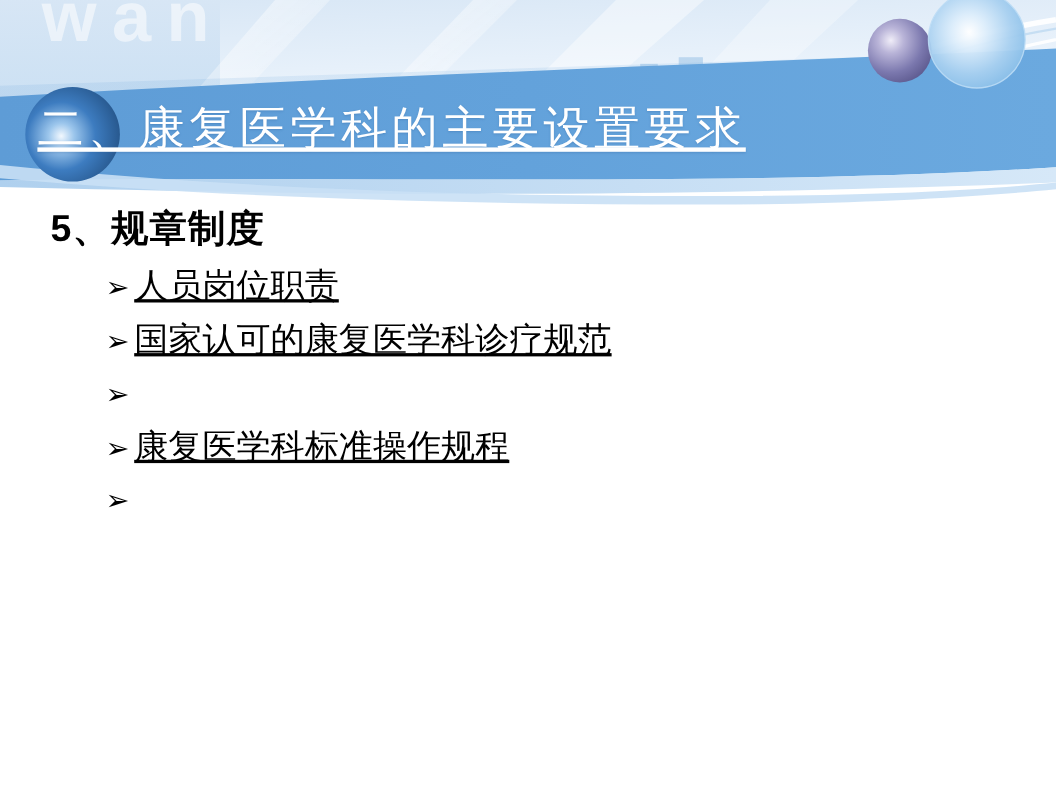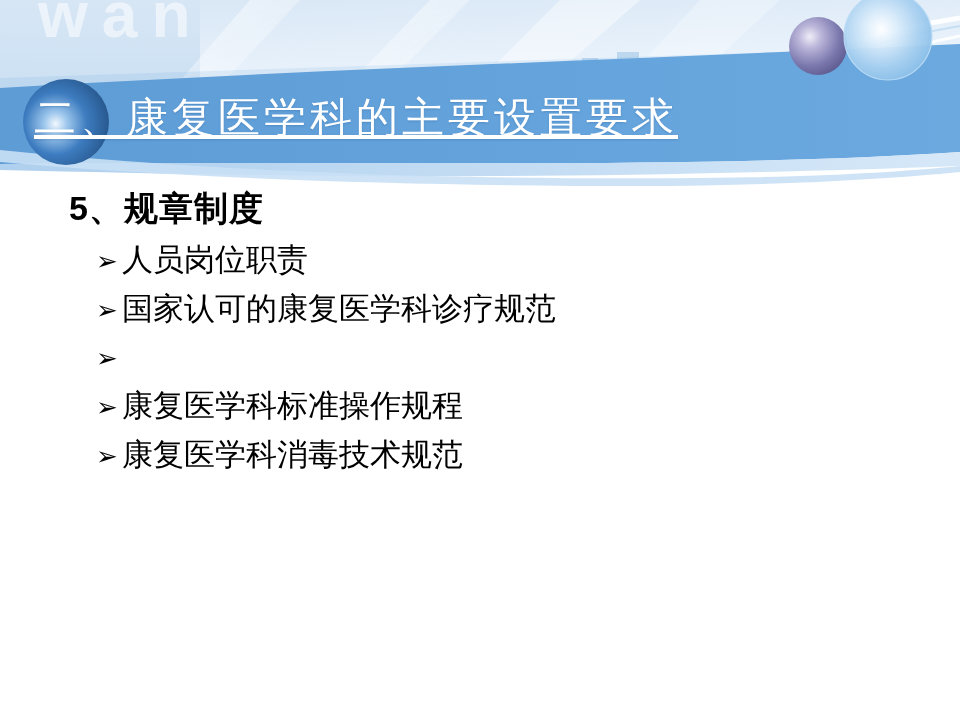--- a/index.html
+++ b/index.html
@@ -61,21 +61,21 @@
   }
 
   
   #body-block {
     position: absolute;
     left: 0;
     top: 186px;
     width: 960px;
   }
   #section-heading {
-    margin: 0 0 6px 69px;
+    margin: 0 0 6px 46px;
     font-family: "Liberation Sans", "DejaVu Sans", sans-serif;
     font-size: 34px;
     line-height: 44px;
     font-weight: bold;
     color: #000000;
     letter-spacing: 1px;
     white-space: nowrap;
   }
   #bullet-list {
     list-style: none;
@@ -94,20 +94,21 @@
   .bullet-marker {
     flex: 0 0 auto;
     width: 26px;
     font-size: 26px;
     line-height: 48px;
     color: #000000;
   }
   .bullet-label {
     flex: 0 0 auto;
     letter-spacing: 0px;
+    text-decoration: underline;
   }
 </style>
 </head>
 <body>
 
 <div id="slide">
 
   <div id="header-graphic">
     <svg viewBox="0 0 960 190" xmlns="http://www.w3.org/2000/svg" aria-hidden="true">
       <defs>
@@ -232,19 +233,18 @@
       </li>
       <li>
         <span class="bullet-marker">➢</span>
       </li>
       <li>
         <span class="bullet-marker">➢</span>
         <span class="bullet-label">康复医学科标准操作规程</span>
       </li>
       <li>
         <span class="bullet-marker">➢</span>
-        <span class="bullet-label">康复医学科消毒技术规范</span>
       </li>
     </ul>
 
   </div>
 
 </div>
 
 </body></html>

